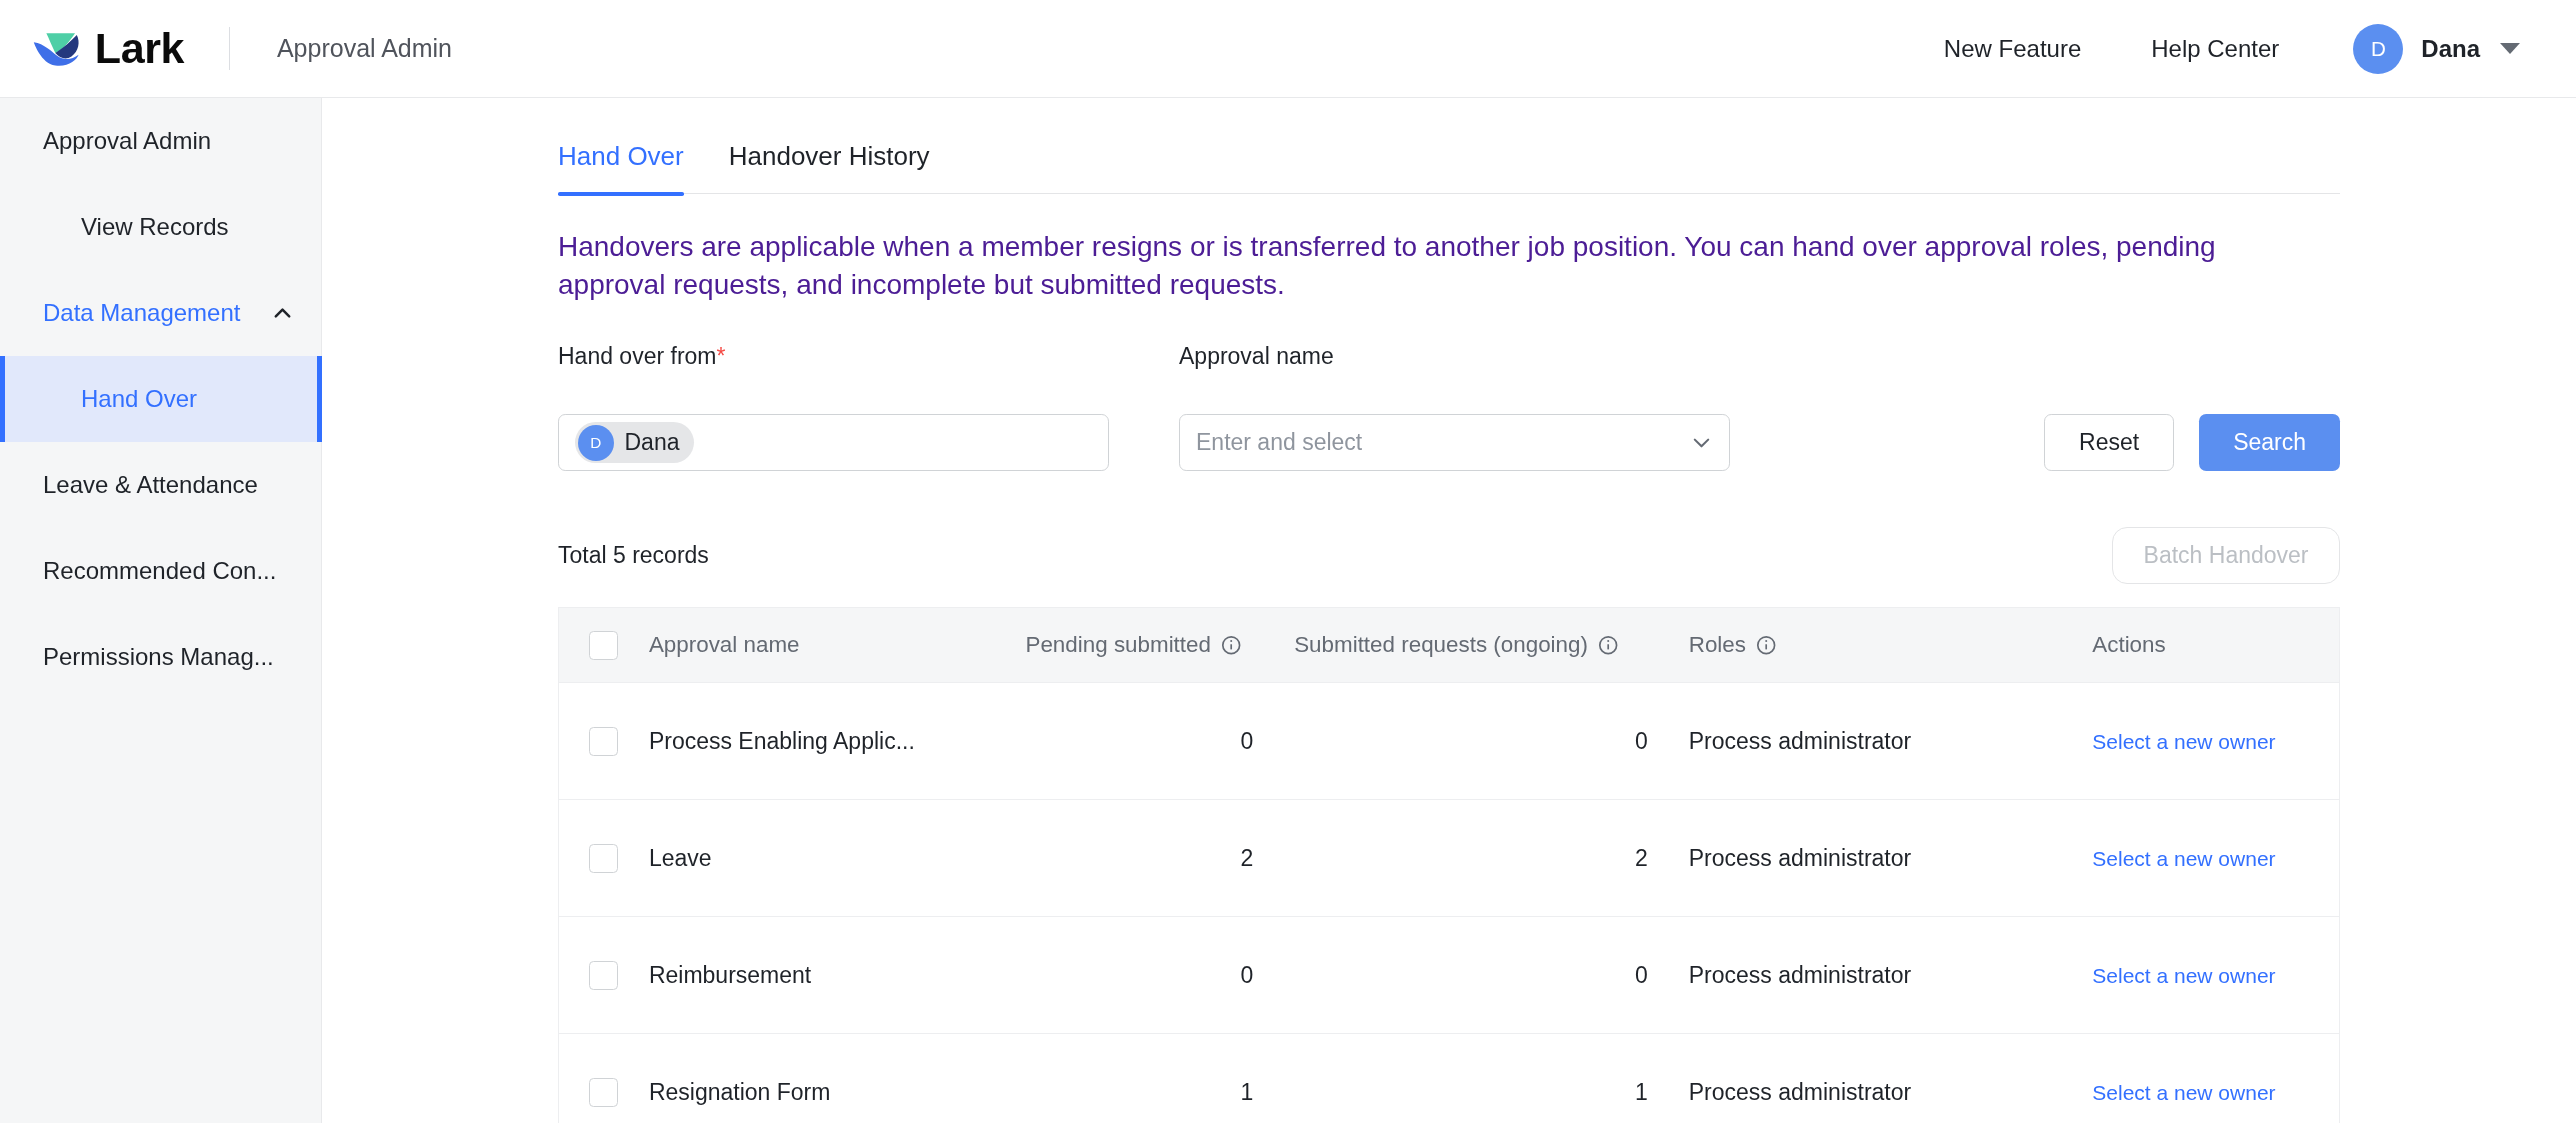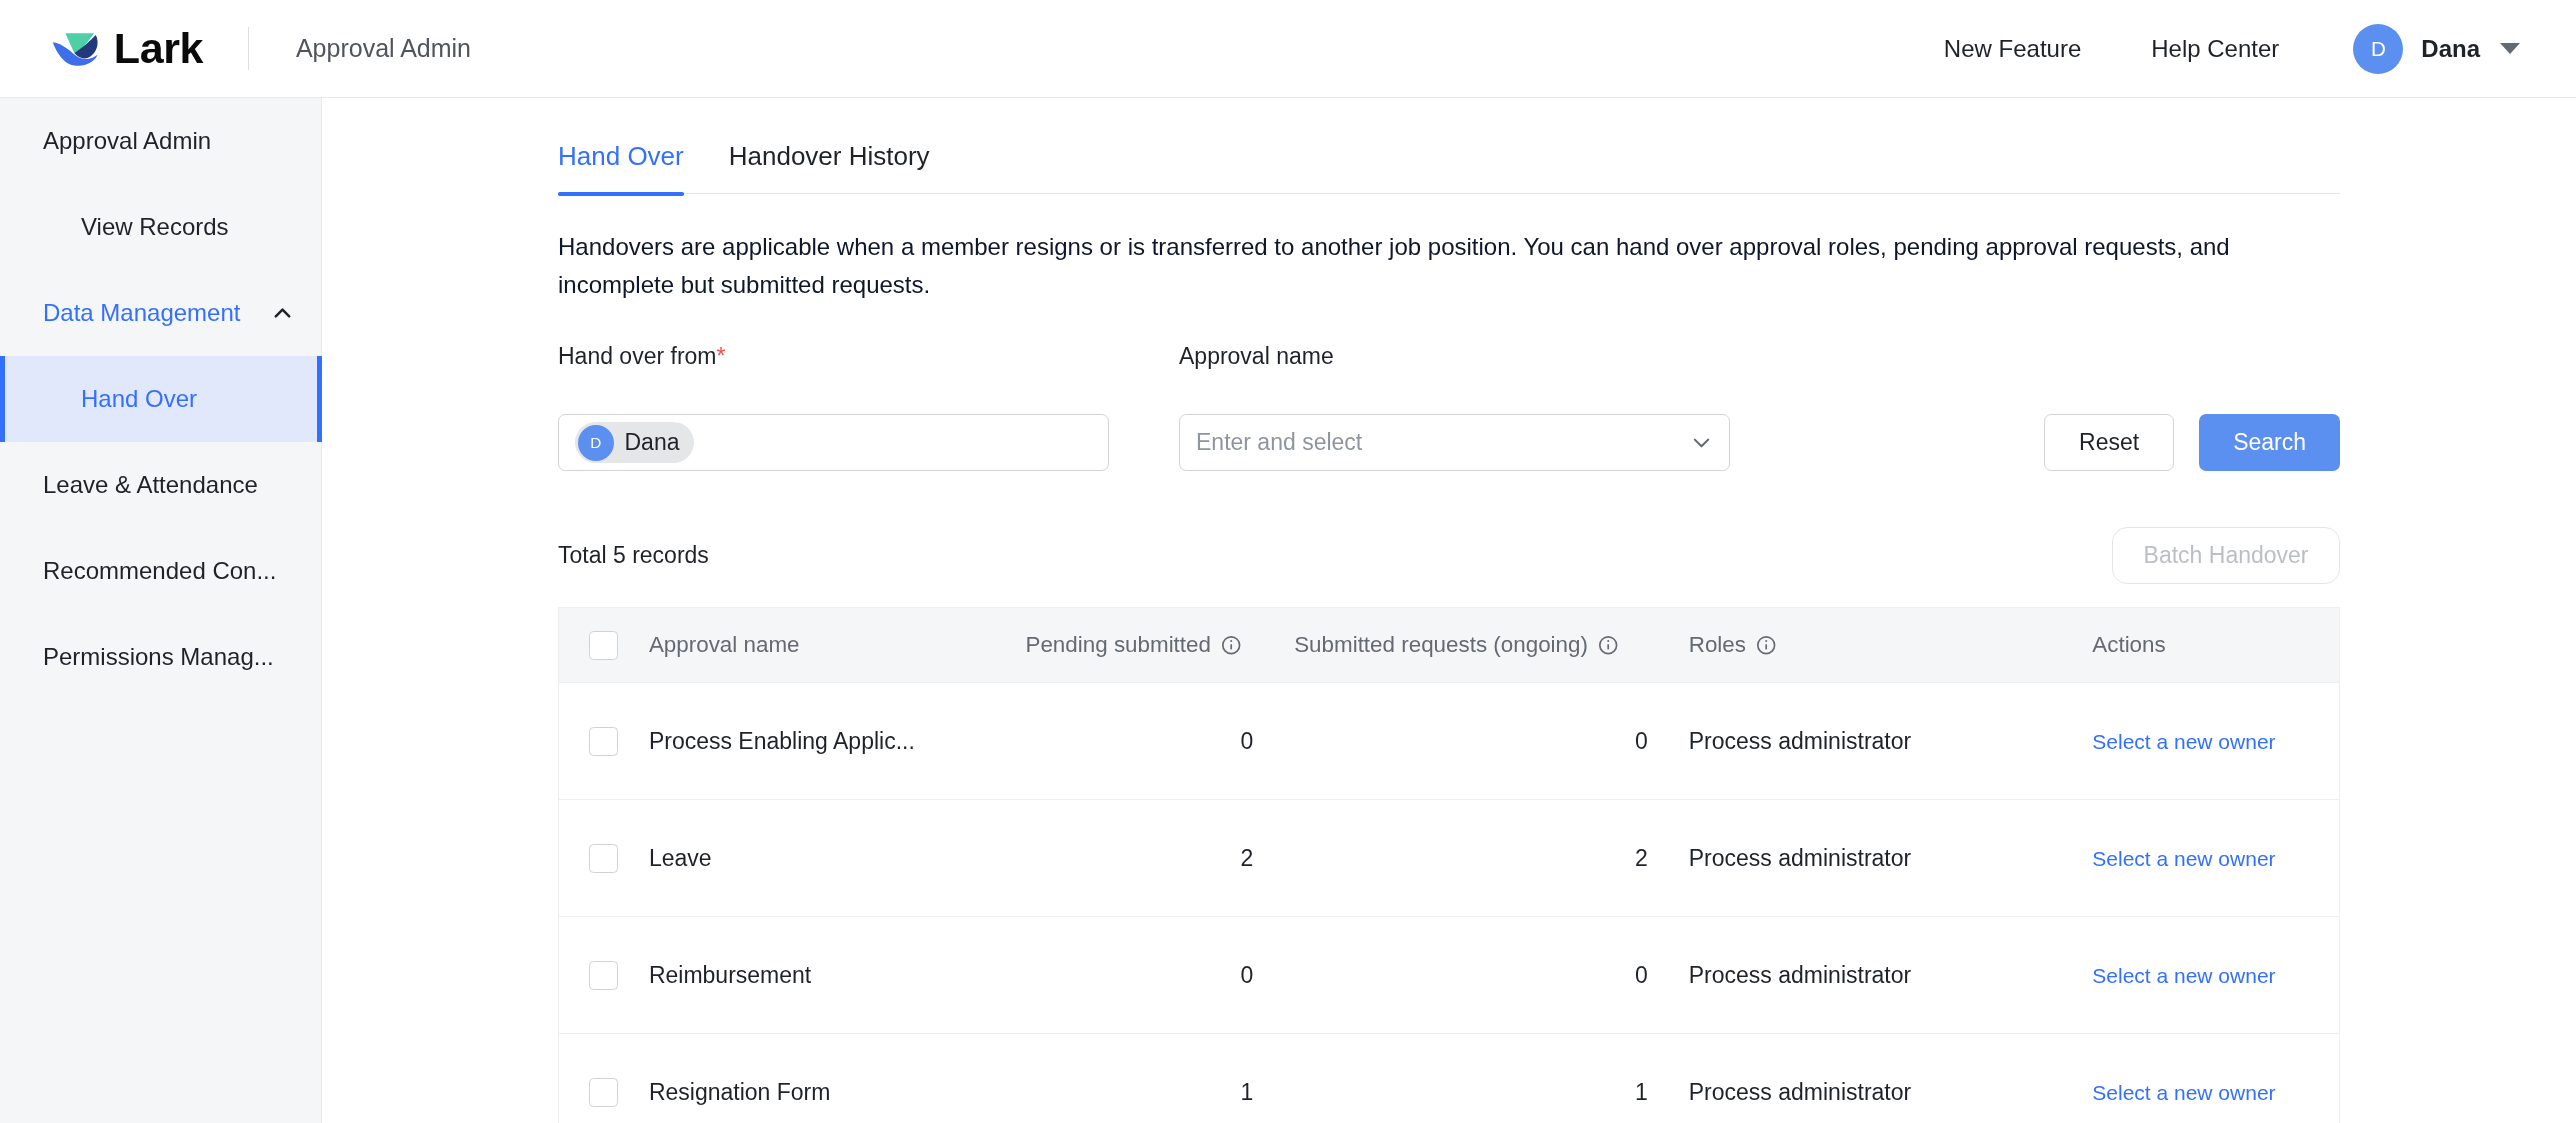--- a/index.html
+++ b/index.html
@@ -12,21 +12,21 @@
   }
 
   
   .header {
     position: absolute; top: 0; left: 0;
     width: 2576px; height: 98px;
     background: #ffffff;
     border-bottom: 0.9px solid #e8e9eb;
     display: flex; align-items: center;
   }
-  .brand { display: flex; align-items: center; padding-left: 51px; }
+  .brand { display: flex; align-items: center; padding-left: 32px; }
   .logo-mark { width: 52px; height: 45px; display: block; }
   .logo-word {
     font-size: 43px; font-weight: 700; color: #0b0b0b;
     letter-spacing: -0.4px; margin-left: 10.8px; line-height: 1;
   }
   .header-divider {
     width: 0.9px; height: 43px; background: #dcdee2; margin-left: 45px;
   }
   .header-subtitle {
     font-size: 25px; color: #50545c; margin-left: 47px; font-weight: 400;
@@ -102,21 +102,21 @@
   .tab.active::after {
     content: ""; position: absolute; left: 0; bottom: -1.8px;
     width: 100%; height: 4.5px; background: #3370ff; border-radius: 1.8px;
   }
   .tabs-underline {
     width: 1782px; height: 1.8px; background: #e4e5e7; margin-top: -1.8px;
   }
 
   .description {
     width: 1678px; margin-top: 34px;
-    font-size: 24px; line-height: 38px; color: #0f172a;
+    font-size: 28px; line-height: 38px; color: #4c1d95;
   }
 
   
   .form-row { display: flex; align-items: flex-end; margin-top: 39px; width: 1782px; }
   .field { display: flex; flex-direction: column; gap: 28px; }
   .field-label { font-size: 23px; color: #1f2329; margin-bottom: 16px; }
   .req-star { color: #f54a45; font-size: 23px; }
   .field-box {
     height: 57px; border: 0.9px solid #d0d3d6; border-radius: 7.2px;
     background: #ffffff; display: flex; align-items: center;

